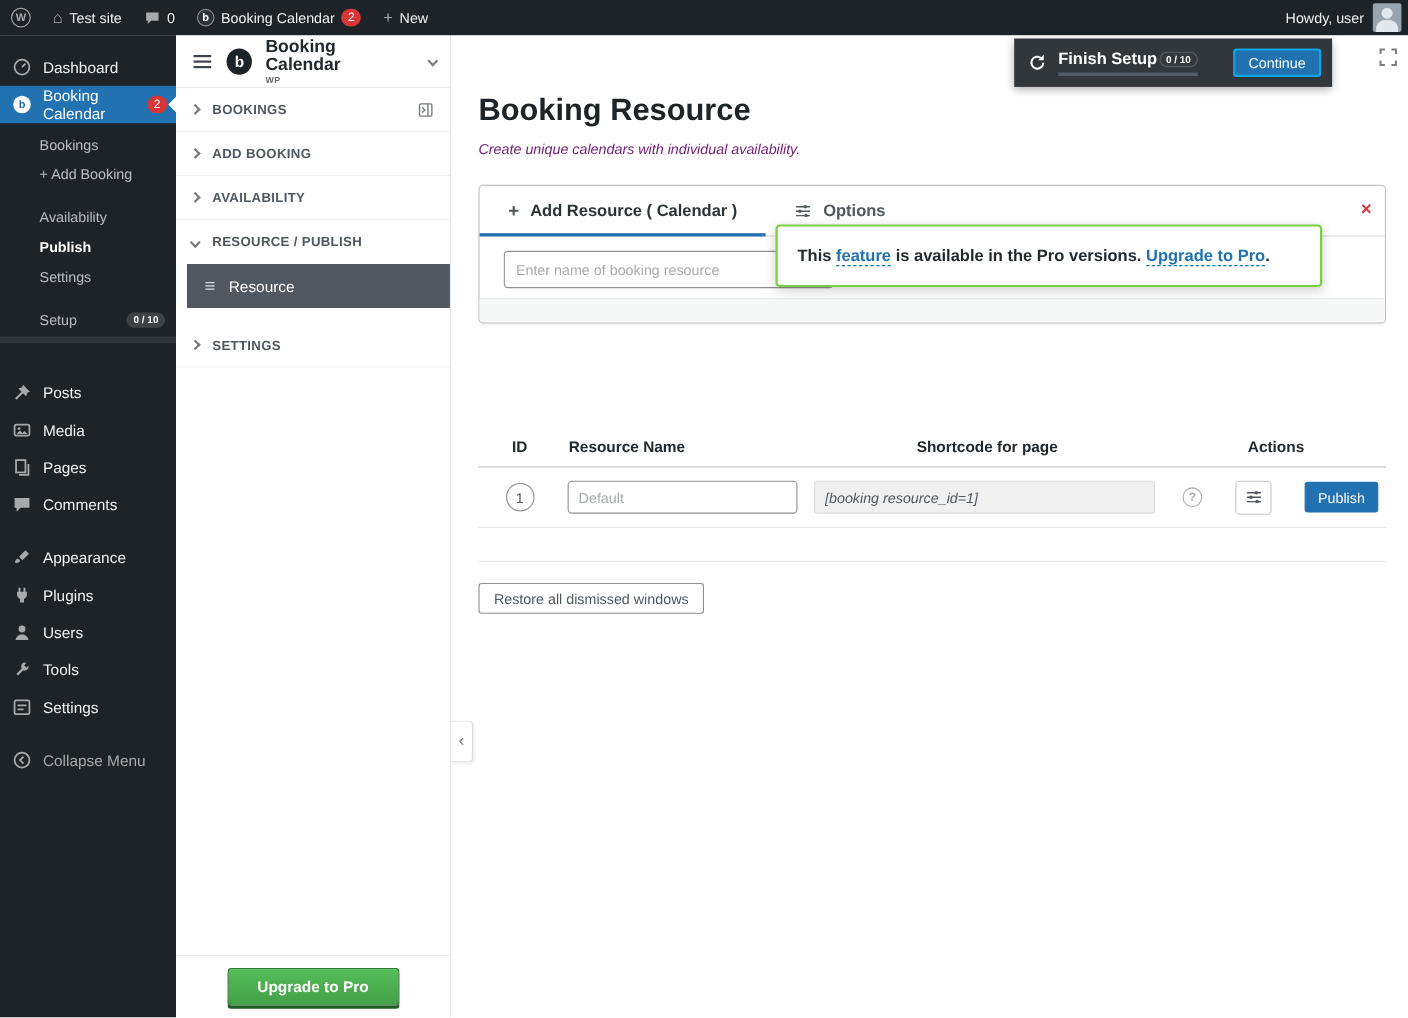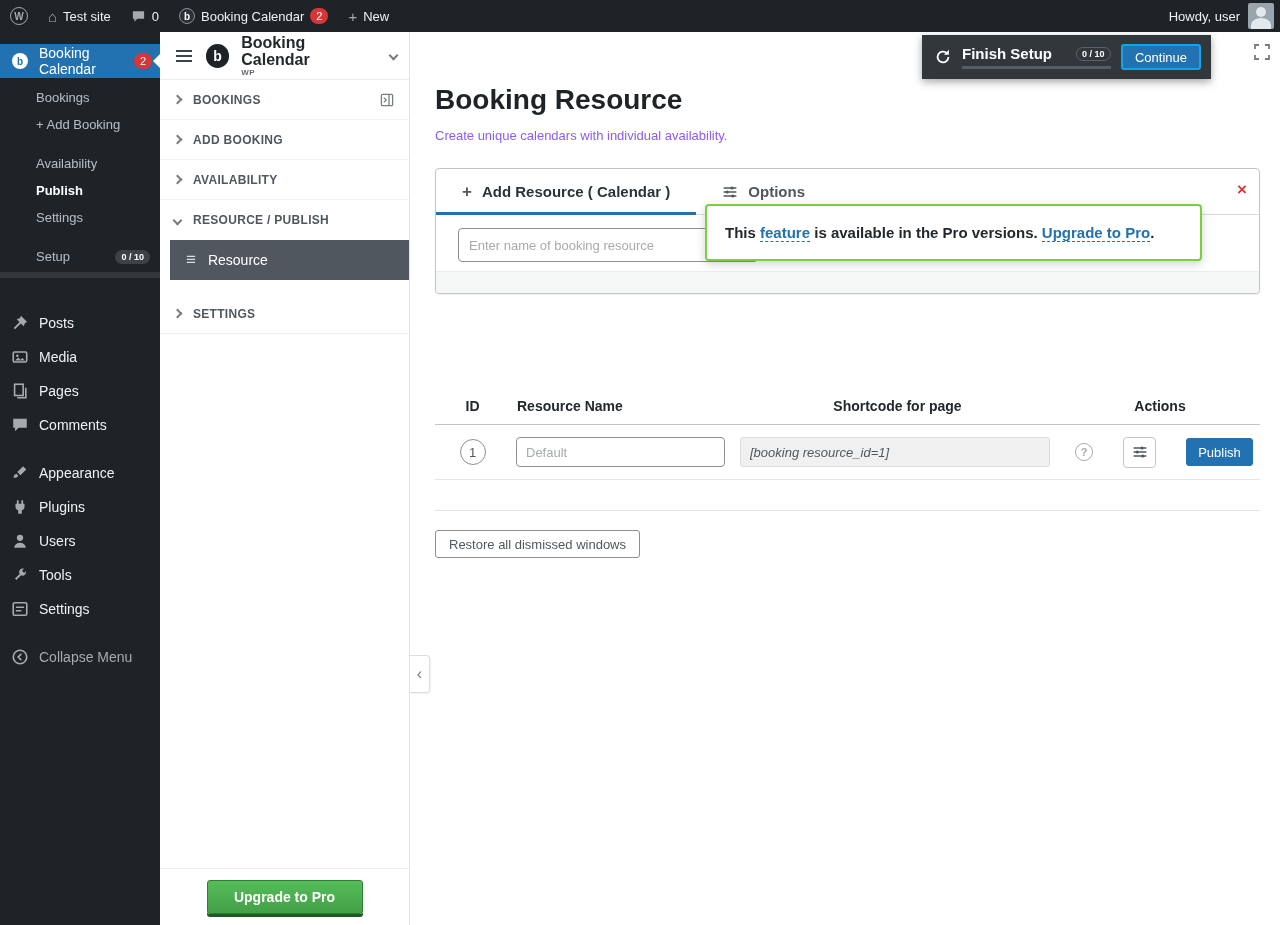--- a/index.html
+++ b/index.html
@@ -55,26 +55,26 @@
   .ps-section .pin { margin-left:auto; color:#787c82; cursor:pointer; }
   .ps-active { margin-left:10px; height:40px; background:#50575e; color:#fff; display:flex; align-items:center; gap:12px; padding:0 10px 0 16px; font-size:14px; cursor:pointer; margin-bottom:14px; }
   .ps-active .ham { font-size:17px; color:#dcdcde; }
   .ps-footer { position:absolute; bottom:0; left:0; right:0; height:57px; display:flex; align-items:center; justify-content:center; border-top:1px solid #ececec; }
   .upgrade-btn { width:156px; height:34px; background:linear-gradient(#55bd59,#43a047); border:1px solid #2e7d32; box-shadow:0 3px 0 #1e5a22; border-radius:3px; color:#fff; font-size:14px; font-weight:bold; font-family:"Liberation Sans",sans-serif; cursor:pointer; }
 
   
   #main { position:absolute; top:32px; left:410px; right:0; bottom:0; background:#fff; }
   .fullscreen-btn { position:absolute; top:10px; right:8px; color:#787c82; cursor:pointer; }
   .page-title { position:absolute; left:25px; top:52px; font-size:28px; font-weight:600; color:#1d2327; }
-  .page-sub { position:absolute; left:25px; top:96px; font-size:13px; color:#8b5cf6; }
+  .page-sub { position:absolute; left:25px; top:96px; font-size:13px; color:#701a75;font-style:italic; }
 
   
   .toast { position:absolute; left:512px; top:3px; width:289px; height:44px; background:#32373c; box-shadow:0 3px 8px rgba(0,0,0,.35); display:flex; align-items:center; padding:0 10px 0 12px; gap:10px; z-index:20; }
   .toast-mid { display:flex; flex-direction:column; gap:4px; }
-  .toast-titlerow { display:flex; align-items:center; gap:24px; }
+  .toast-titlerow { display:flex; align-items:center; gap:2px; }
   .toast-title { color:#fff; font-size:15px; font-weight:bold; white-space:nowrap; }
   .toast-badge { font-size:9px; font-weight:bold; color:#fff; border:1px solid #5a6168; border-radius:8px; padding:1px 5px; white-space:nowrap; }
   .toast-track { height:3px; width:100%; background:#555d66; }
   .toast-btn { margin-left:auto; background:#2271b1; color:#fff; border:2px solid #0ea5e9; border-radius:3px; height:26px; padding:0 12px; font-size:13px; font-family:"Liberation Sans",sans-serif; cursor:pointer; white-space:nowrap; }
 
   
   .card { position:absolute; left:25px; top:136px; width:825px; height:126px; background:#fff; border:1px solid #c3c4c7; border-radius:4px; box-shadow:0 1px 2px rgba(0,0,0,.06); }
   .card-tabs { height:46px; display:flex; align-items:stretch; border-bottom:1px solid #dcdcde; position:relative; }
   .card-tab { display:flex; align-items:center; gap:10px; padding:0 26px; font-size:15px; font-weight:600; color:#50575e; cursor:pointer; position:relative; }
   .card-tab.active { color:#2c3338; }
@@ -140,20 +140,29 @@
     <span class="plus-glyph">+</span>
     <span>New</span>
   </div>
   <div class="ab-right">
     <span>Howdy, user</span>
     <span class="avatar"></span>
   </div>
 </div>
 
 <div id="wpsidebar">
+  <div class="menu-item">
+    <span class="micon">
+      <svg viewBox="0 0 20 20" width="18" height="18">
+          <circle cx="10" cy="10" r="7.5" fill="none" stroke="currentColor" stroke-width="1.8"></circle>
+          <path d="M10 10l3.5-3.5" stroke="currentColor" stroke-width="1.8" fill="none"></path>
+        </svg>
+    </span>
+    <span>Dashboard</span>
+  </div>
 
   <div class="menu-item active">
     <span class="micon">
       <span class="bc-logo sm" style="background:#fff;color:#2271b1;border:none;">b</span>
     </span>
     <span>Booking Calendar</span>
     <span class="red-badge" style="margin-left:auto;">2</span>
   </div>
 
   <div class="submenu">

